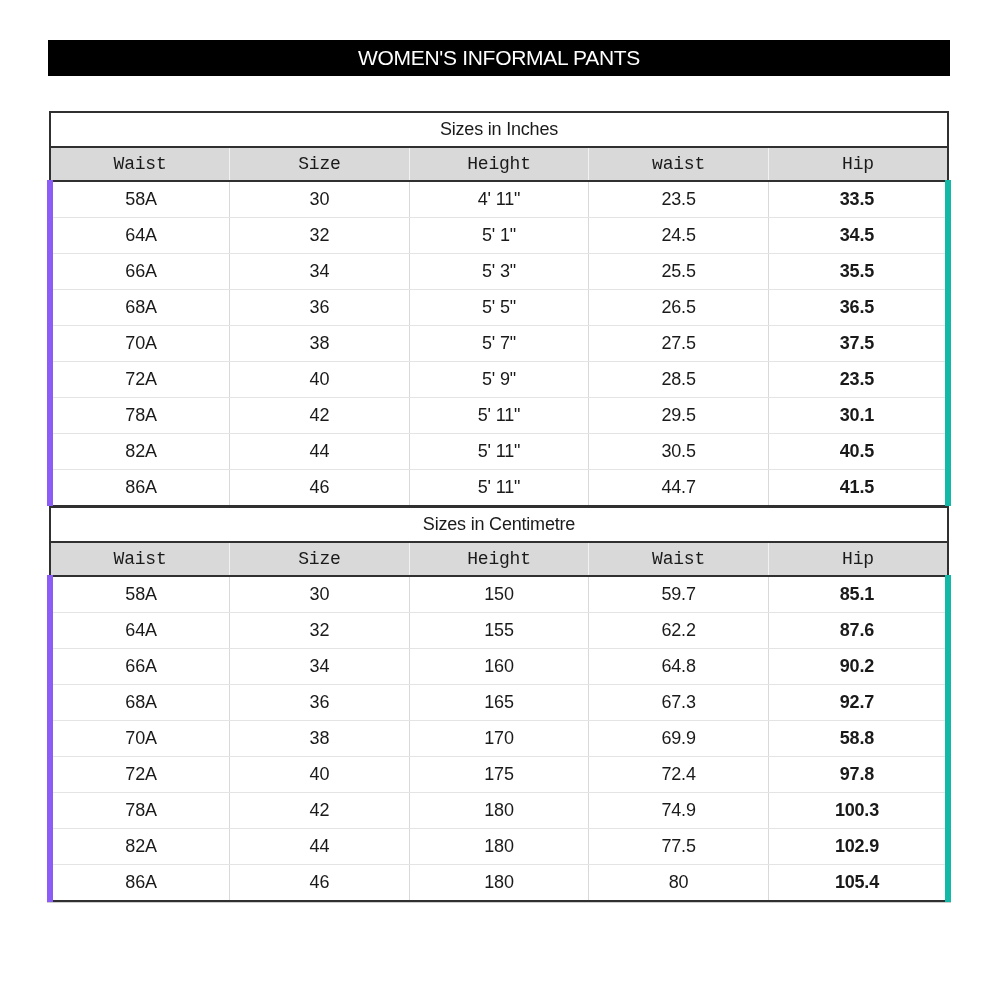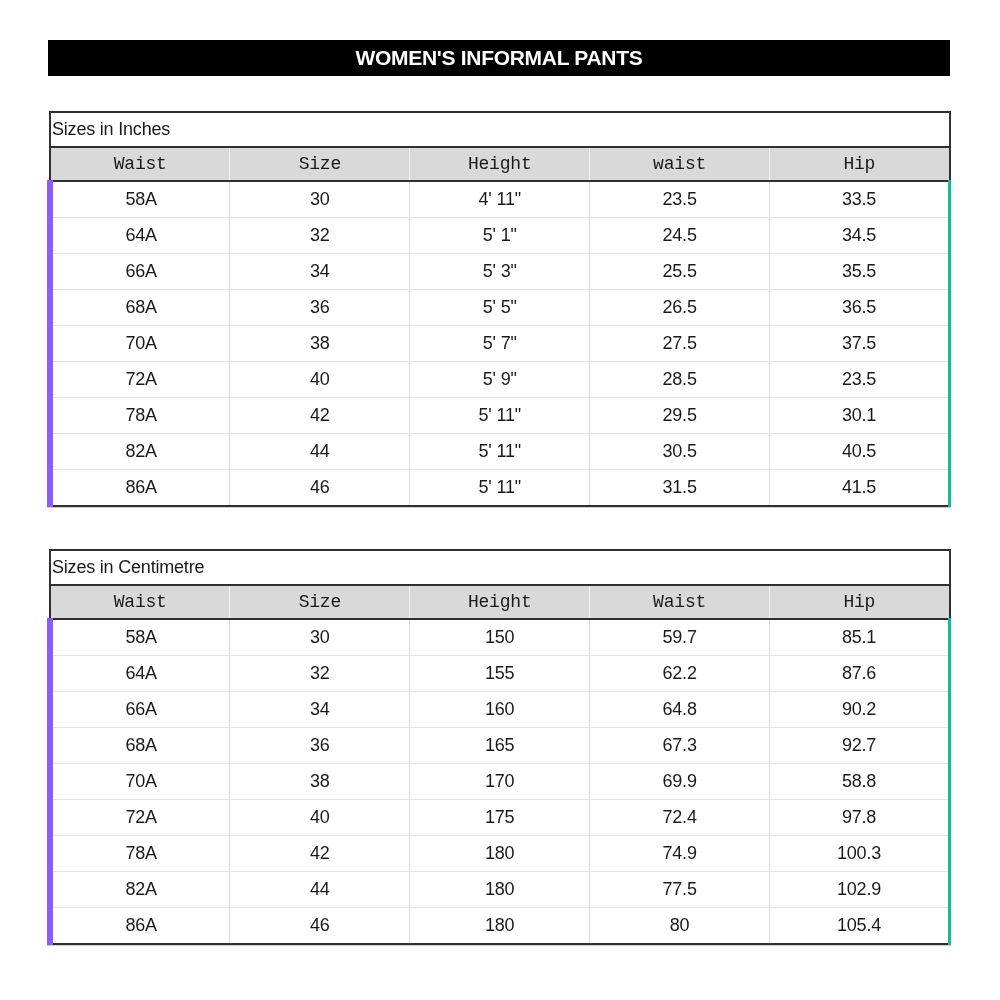--- a/index.html
+++ b/index.html
@@ -20,48 +20,48 @@
   }
   .title-bar {
     position: absolute;
     left: 48px;
     top: 40px;
     width: 902px;
     height: 36px;
     background: #000000;
     color: #ffffff;
     font-size: 21px;
-    font-weight: bold;
+    font-weight: normal;
     letter-spacing: -0.3px;
     display: flex;
     align-items: center;
     justify-content: center;
   }
   table.size-table {
     position: absolute;
     left: 47px;
     width: 904px;
     border-collapse: collapse;
     table-layout: fixed;
     background: #ffffff;
     box-shadow: 0 1px 0 #cccccc;
   }
   table.size-table.inches { top: 111px; }
-  table.size-table.cm     { top: 549px; }
+  table.size-table.cm     { top: 506px; }
   table.size-table, 
   table.size-table tr.title-row th {
     border: 2px solid #303030;
   }
   table.size-table tr.title-row th {
     height: 31px;
     background: #ffffff;
     font-size: 18px;
     font-weight: 400;
     letter-spacing: -0.2px;
-    text-align: left;
+    text-align: center;
     border-left: none;
     border-right: none;
   }
   table.size-table tr.header-row th {
     height: 30px;
     background: #d9d9d9;
     font-size: 18px;
     font-weight: 400;
     letter-spacing: -0.2px;
     text-align: center;
@@ -79,21 +79,21 @@
     letter-spacing: -0.2px;
     text-align: center;
     vertical-align: middle;
     background: #ffffff;
     border-top: 1px solid #e4e4e4;
     border-bottom: 1px solid #e4e4e4;
     border-left: 1px solid #d9d9d9;
     border-right: 1px solid #d9d9d9;
   }
   table.size-table td:first-child { border-left: 6px solid #8b5cf6; margin-left: 32px; }
-  table.size-table td:last-child  { border-right: 3px solid #14b8a6; }
+  table.size-table td:last-child  { border-right: 6px solid #14b8a6; font-weight: bold; }
   table.size-table tbody tr:last-child td { border-bottom: 2px solid #303030; }
 </style>
 </head>
 <body>
 
 <div class="page">
 
   <div class="title-bar">WOMEN'S INFORMAL PANTS</div>
 
   <table class="size-table inches">
@@ -163,21 +163,21 @@
           <td>82A</td>
           <td>44</td>
           <td>5' 11"</td>
           <td>30.5</td>
           <td>40.5</td>
         </tr>
         <tr>
           <td>86A</td>
           <td>46</td>
           <td>5' 11"</td>
-          <td>31.5</td>
+          <td>44.7</td>
           <td>41.5</td>
         </tr>
       </tbody>
   </table>
 
   <table class="size-table cm">
     <thead>
       <tr class="title-row">
         <th colspan="5">Sizes in Centimetre</th>
       </tr>

